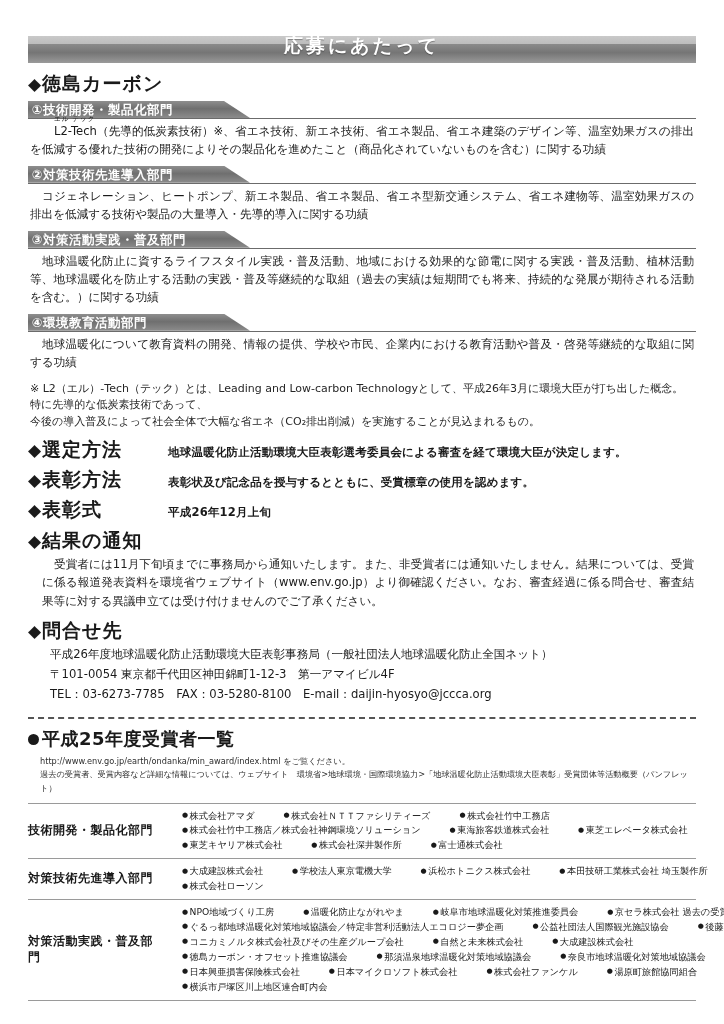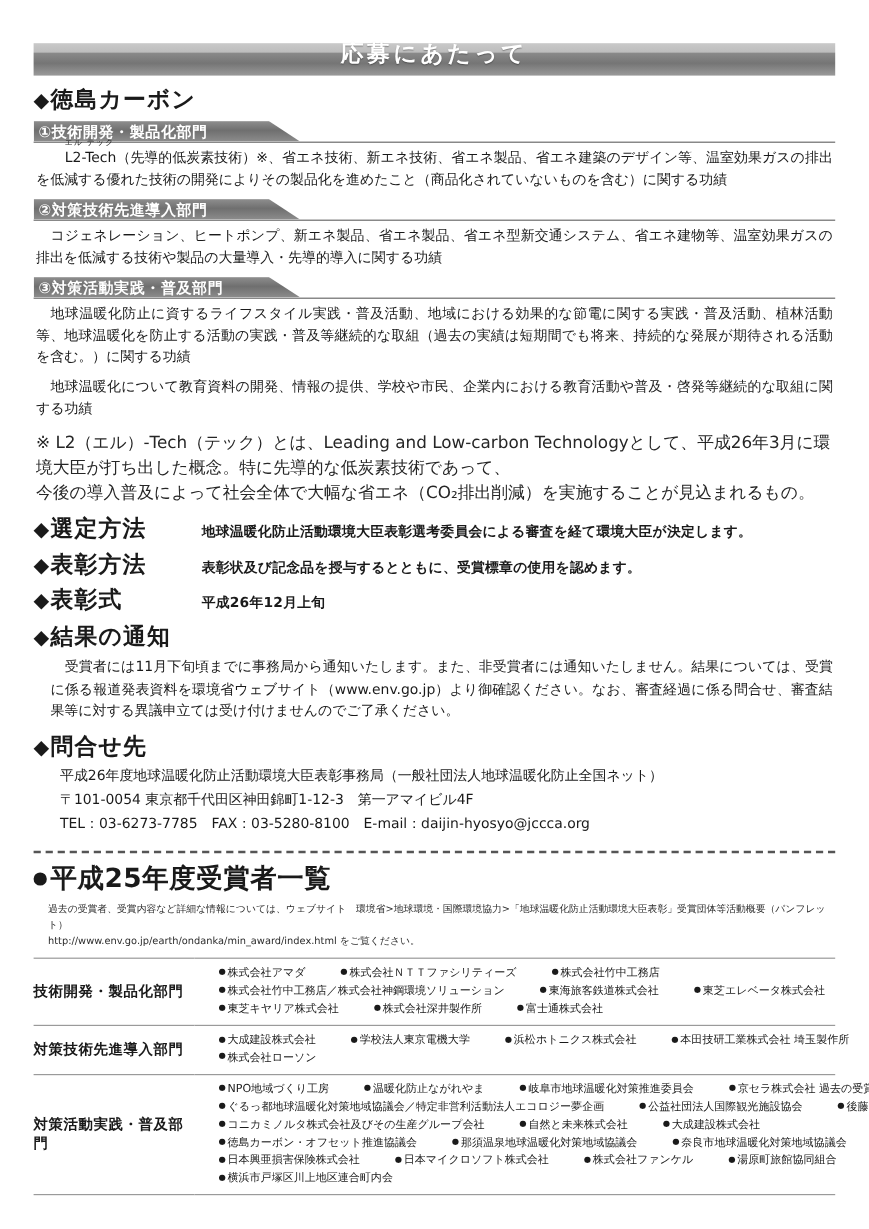--- a/index.html
+++ b/index.html
@@ -111,21 +111,21 @@
   .sect-body {
     font-size: 11.6px;
     line-height: 1.55;
     margin: 5px 2px 0 2px;
     text-align: justify;
     text-indent: 12px;
   }
 
   
   .footnote {
-    font-size: 14px;
+    font-size: 11px;
     line-height: 1.5;
     margin: 9px 2px 0 2px;
     color: #262626;
   }
   .ruby-wrap {
     display: inline-block;
     position: relative;
   }
   .ruby-top {
     position: absolute;
@@ -166,21 +166,21 @@
     font-weight: bold;
   }
   .circ-mark {
     width: 11px;
     height: 11px;
     border-radius: 50%;
     background: #1a1a1a;
     margin-right: 3px;
   }
   .circ-text {
-    font-size: 22px;
+    font-size: 18px;
     letter-spacing: 0.5px;
     line-height: 1.1;
   }
   .small-note {
     font-size: 8.2px;
     line-height: 1.65;
     margin: 6px 6px 0 12px;
     color: #2b2b2b;
   }
 
@@ -263,20 +263,25 @@
   <div class="sect">
     <div class="sect-bar">
       <div class="fill"></div>
       <div class="label">③対策活動実践・普及部門</div>
       <div class="rule"></div>
     </div>
     <div class="sect-body">地球温暖化防止に資するライフスタイル実践・普及活動、地域における効果的な節電に関する実践・普及活動、植林活動等、地球温暖化を防止する活動の実践・普及等継続的な取組（過去の実績は短期間でも将来、持続的な発展が期待される活動を含む。）に関する功績</div>
   </div>
 
   <div class="sect">
+    <div class="sect-bar">
+      <div class="fill"></div>
+      <div class="label">④環境教育活動部門</div>
+      <div class="rule"></div>
+    </div>
     <div class="sect-body">地球温暖化について教育資料の開発、情報の提供、学校や市民、企業内における教育活動や普及・啓発等継続的な取組に関する功績</div>
   </div>
 
 
   <div class="footnote">
     <div>※ L2（エル）-Tech（テック）とは、Leading and Low-carbon Technologyとして、平成26年3月に環境大臣が打ち出した概念。特に先導的な低炭素技術であって、</div>
     <div>今後の導入普及によって社会全体で大幅な省エネ（CO₂排出削減）を実施することが見込まれるもの。</div>
   </div>
 
   <div class="d-head inline">
@@ -311,22 +316,22 @@
     <div>TEL：03-6273-7785　FAX：03-5280-8100　E-mail：daijin-hyosyo@jccca.org</div>
   </div>
 
   <div class="dashed"></div>
 
   <div class="circ-head">
     <span class="circ-mark"></span>
     <span class="circ-text">平成25年度受賞者一覧</span>
   </div>
   <div class="small-note">
+    <div>http://www.env.go.jp/earth/ondanka/min_award/index.html をご覧ください。</div>
     <div>過去の受賞者、受賞内容など詳細な情報については、ウェブサイト　環境省&gt;地球環境・国際環境協力&gt;「地球温暖化防止活動環境大臣表彰」受賞団体等活動概要（パンフレット）</div>
-    <div>http://www.env.go.jp/earth/ondanka/min_award/index.html をご覧ください。</div>
   </div>
 
   <table class="awards">
     <tbody>
         <tr>
           <td class="cat">技術開発・製品化部門</td>
           <td class="names">
             <div class="name-line"><span class="nm">株式会社アマダ</span><span class="nm">株式会社ＮＴＴファシリティーズ</span><span class="nm">株式会社竹中工務店</span></div>
             <div class="name-line"><span class="nm">株式会社竹中工務店／株式会社神鋼環境ソリューション</span><span class="nm">東海旅客鉄道株式会社</span><span class="nm">東芝エレベータ株式会社</span></div>
             <div class="name-line"><span class="nm">東芝キヤリア株式会社</span><span class="nm">株式会社深井製作所</span><span class="nm">富士通株式会社</span></div>

